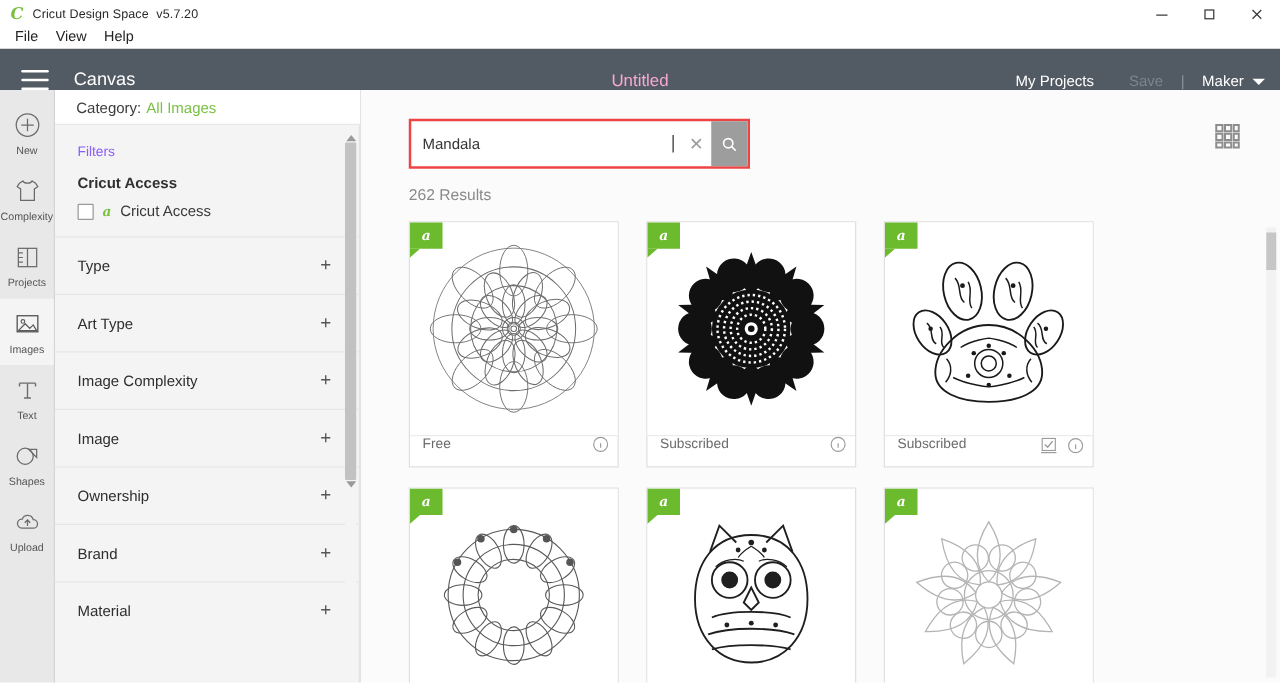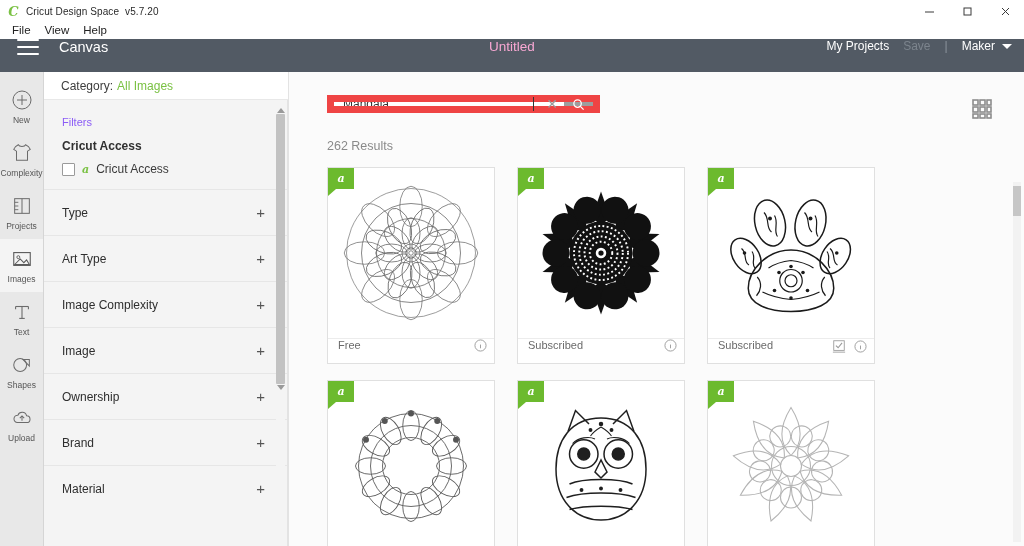--- a/index.html
+++ b/index.html
@@ -28,33 +28,33 @@
     width: 38px; height: 22px; display: flex; align-items: center;
     justify-content: center; color: #3a3a3a;
   }
 
   
   .menubar { height: 17px; display: flex; align-items: center; padding-left: 5px; background: #fff; }
   .menu-item { font-size: 11.5px; color: #222; padding: 0 7px; line-height: 17px; }
 
   
   .header {
-    height: 33px; background: #525a64; display: flex; align-items: flex-start;
+    height: 33px; background: #525a64; display: flex; align-items: flex-end;
     padding: 0 12px; position: relative;
   }
   .hamburger { width: 22px; height: 16px; display: flex; flex-direction: column;
     justify-content: space-between; margin-right: 20px; margin-left: 5px; }
   .hamburger span { display: block; height: 2px; background: #fff; border-radius: 1px; }
   .canvas-label { color: #fff; font-size: 14.5px; }
   .doc-title {
     position: absolute; left: 0; right: 0; text-align: center;
     color: #f9a8d4; font-size: 13.5px; pointer-events: none;
   }
   .hdr-right { margin-left: auto; display: flex; align-items: center; gap: 14px; z-index: 2; }
-  .hdr-link { color: #fff; font-size: 12px; }
+  .hdr-link { color: #fff; font-size: 12px; margin-left: 14px; }
   .hdr-link.dim { color: #7c848d; }
   .hdr-sep { color: #8b939c; font-size: 12px; }
   .machine { color: #fff; font-size: 12px; display: flex; align-items: center; gap: 7px; }
   .chev { width: 0; height: 0; border-left: 5px solid transparent;
     border-right: 5px solid transparent; border-top: 5px solid #fff; }
   .makeit {
     background: #69883f; color: #93ad6f; font-size: 12px;
     border: 1px solid #75944a; border-radius: 3px;
     padding: 5px 0; width: 104px; text-align: center; margin-left: 6px;
   }
@@ -107,21 +107,21 @@
   .f-thumb { position: absolute; top: 6px; left: 0; width: 9px; height: 270px;
     background: #c2c2c2; border-radius: 1px; }
   .f-arrow { position: absolute; left: 1px; width: 0; height: 0;
     border-left: 4px solid transparent; border-right: 4px solid transparent; }
   .f-arrow.up { top: -6px; border-bottom: 5px solid #9a9a9a; }
   .f-arrow.dn { bottom: -6px; border-top: 5px solid #9a9a9a; }
 
   
   .results { flex: 1; background: #fbfbfb; position: relative; overflow: hidden; }
   .search-row { display: flex; align-items: flex-start; padding: 23px 0 0 38px; }
-  .search-box { display: flex; width: 273px; height: 18px; border: 7px solid #ef4444; background: #fff; }
+  .search-box { display: flex; width: 273px; height: 40px; border: 2px solid #ef4444; background: #fff; }
   .search-input {
     flex: 1; border: none; outline: none; font-size: 12px; color: #333;
     padding: 0 6px 0 9px; font-family: "Liberation Sans", sans-serif; background: transparent;
   }
   .caret { width: 1px; background: #333; height: 14px; align-self: center; margin-right: 6px; }
   .clear-x { width: 24px; display: flex; align-items: center; justify-content: center;
     color: #9b9b9b; font-size: 14px; }
   .search-btn {
     width: 29px; background: #9d9d9d; display: flex; align-items: center;
     justify-content: center; color: #fff;

